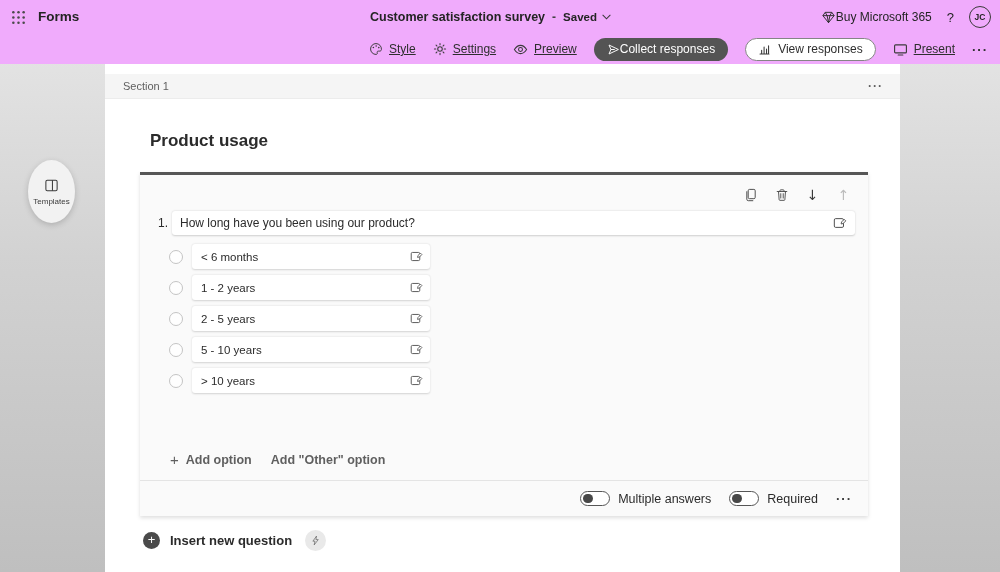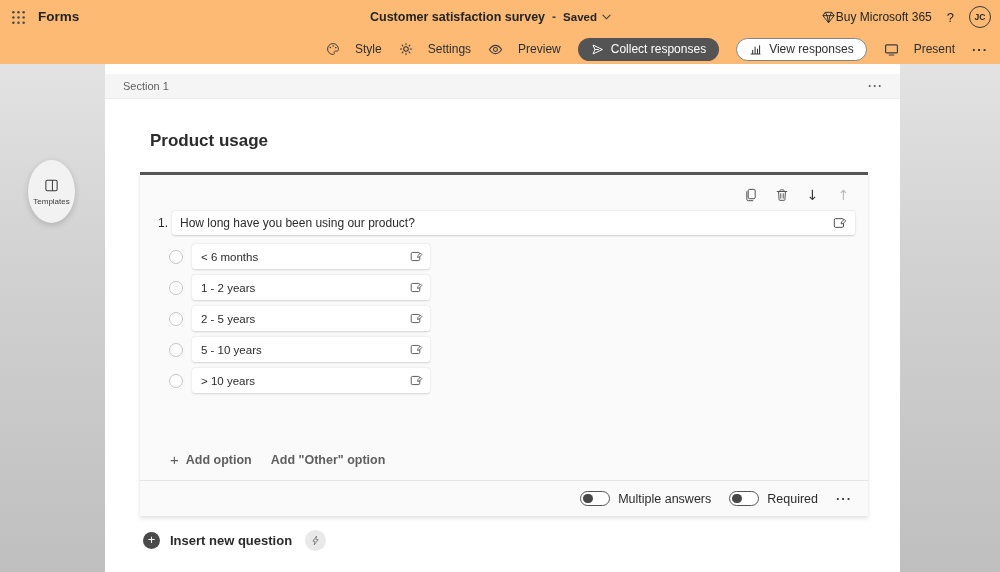--- a/index.html
+++ b/index.html
@@ -5,37 +5,37 @@
   * { box-sizing: border-box; margin: 0; padding: 0; }
   html, body { width: 1000px; height: 572px; overflow: hidden; }
   body {
     font-family: "Liberation Sans", "DejaVu Sans", sans-serif;
     background: linear-gradient(180deg, #e8e8e8 0%, #d2d2d2 45%, #bfbfbf 100%);
     color: #323130;
     position: relative;
   }
 
   
-  .header { position: absolute; top: 0; left: 0; width: 1000px; height: 64px; background: #fdba74; z-index: 5; }
+  .header { position: absolute; top: 0; left: 0; width: 1000px; height: 64px; background: #f0abfc; z-index: 5; }
   .hrow1 { position: absolute; top: 0; left: 0; right: 0; height: 34px; }
   .waffle { position: absolute; left: 11px; top: 10px; width: 15px; height: 15px; cursor: pointer; }
   .app-name { position: absolute; left: 38px; top: 9px; font-size: 13.5px; font-weight: 700; color: #242424; }
   .title-group { position: absolute; left: 370px; top: 0; height: 34px; display: flex; align-items: center; gap: 7px; font-weight: bold; }
   .doc-title { font-size: 12.5px; color: #242424; }
   .sep { font-size: 12px; color: #424242; }
   .saved-wrap { display: flex; align-items: center; gap: 5px; cursor: pointer; }
   .saved { font-size: 11.5px; color: #242424; }
   .account-group { position: absolute; right: 9px; top: 0; height: 34px; display: flex; align-items: center; gap: 15px; }
   .buy-btn { display: flex; align-items: center; gap: 0; font-size: 12px; color: #242424; cursor: pointer; }
   .help-btn { font-size: 13px; color: #242424; cursor: pointer; }
   .avatar { width: 22px; height: 22px; border: 1.2px solid #3a3a3a; border-radius: 50%; display: flex; align-items: center; justify-content: center; font-size: 8.5px; font-weight: 600; color: #242424; cursor: pointer; }
 
   .hrow2 { position: absolute; top: 34px; left: 0; right: 0; height: 30px; display: flex; align-items: center; justify-content: flex-end; gap: 17px; padding-right: 12px; }
-  .tb-item { display: flex; align-items: center; gap: 15px; font-size: 12px; color: #2e2e2e; cursor: pointer; }
-  .pill-dark { display: flex; align-items: center; gap: 7px; background: #545454; color: #ffffff; font-size: 12px; height: 23px; padding: 0 13px; border-radius: 12px; cursor: pointer; }
+  .tb-item { display: flex; align-items: center; gap: 6px; font-size: 12px; color: #2e2e2e; cursor: pointer; text-decoration: underline; }
+  .pill-dark { display: flex; align-items: center; background: #545454; color: #ffffff; font-size: 12px; height: 23px; padding: 0 13px; border-radius: 12px; cursor: pointer; }
   .pill-light { display: flex; align-items: center; gap: 7px; background: #ffffff; border: 1px solid #858585; color: #2e2e2e; font-size: 12px; height: 23px; padding: 0 12px; border-radius: 12px; cursor: pointer; }
   .dots { font-size: 13px; font-weight: 700; color: #2e2e2e; letter-spacing: 1px; cursor: pointer; }
 
   
   .canvas { position: absolute; left: 105px; top: 64px; width: 795px; height: 508px; background: #ffffff; }
   .section-bar { position: absolute; left: 0; top: 10px; width: 100%; height: 25px; background: #f5f5f5; border-bottom: 1px solid #ececec; display: flex; align-items: center; justify-content: space-between; padding: 0 17px 0 18px; font-size: 11px; color: #5f5f5f; }
   .section-dots { font-size: 12px; font-weight: 700; letter-spacing: 1px; color: #5f5f5f; cursor: pointer; }
   .form-title { position: absolute; left: 45px; top: 67px; font-size: 17px; font-weight: 600; color: #2b2b2b; cursor: text; }
 
   

